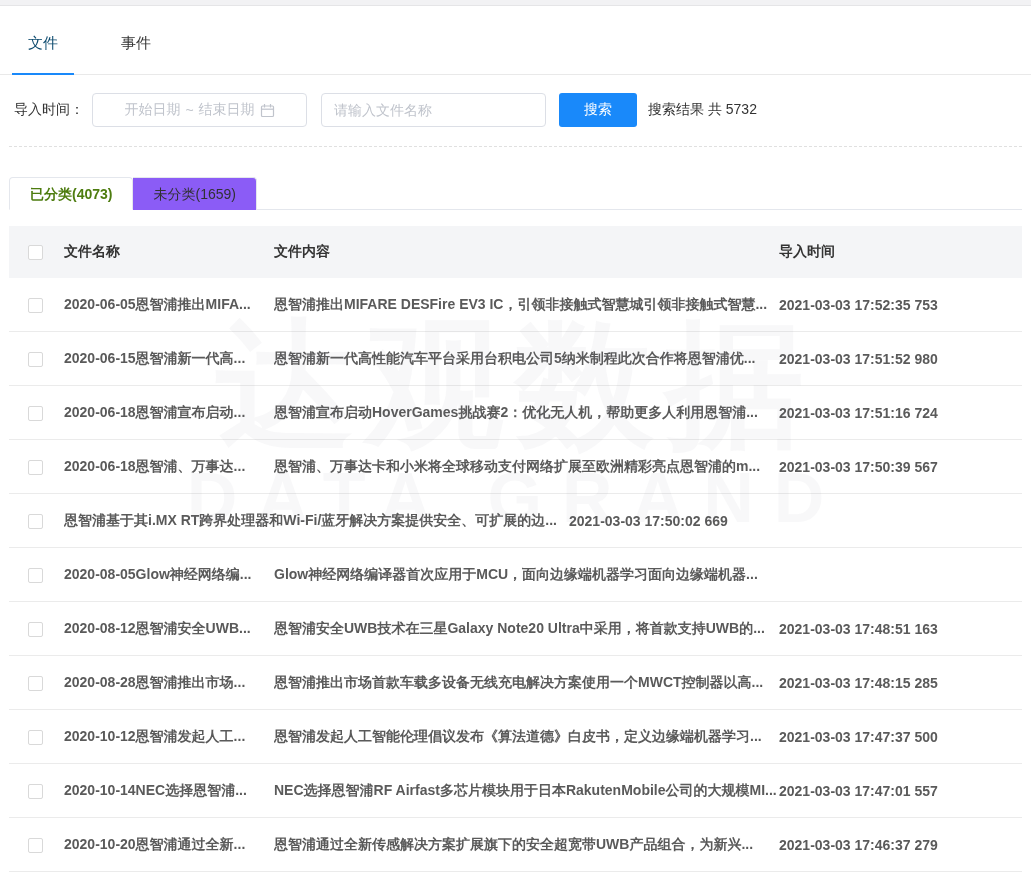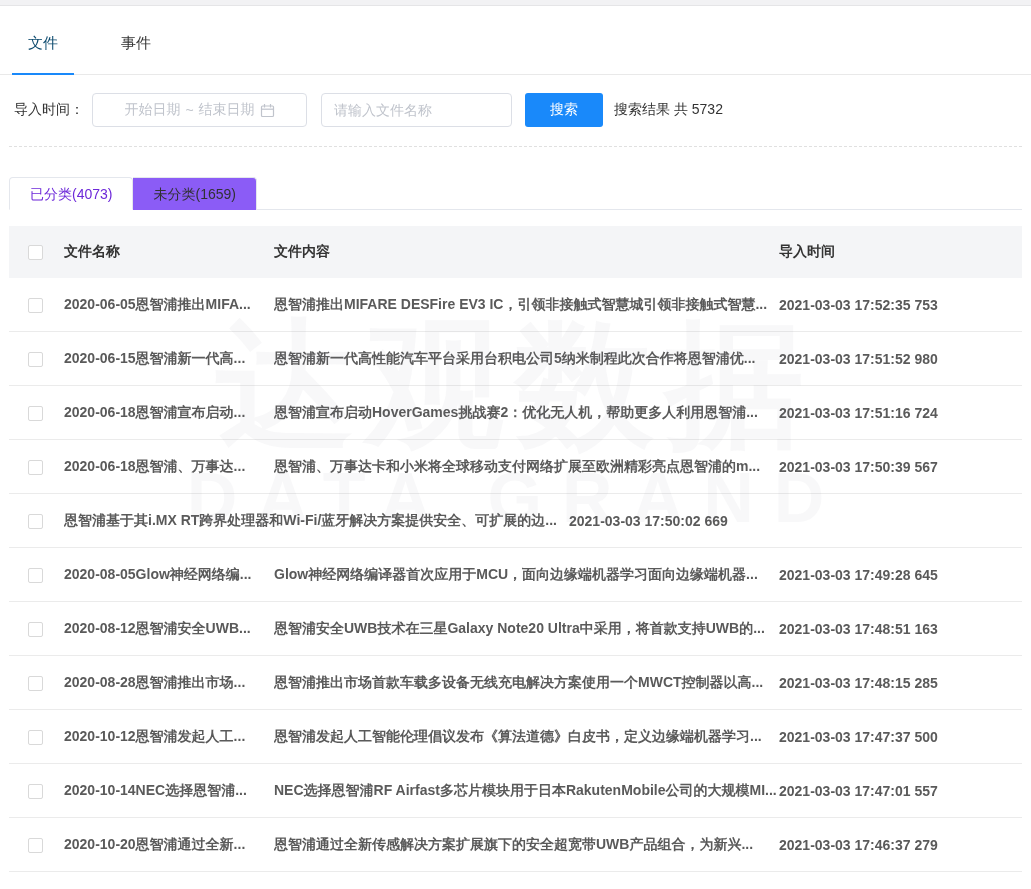--- a/index.html
+++ b/index.html
@@ -14,31 +14,31 @@
   .main-tab { position:relative; padding:0 16px 21px; margin-right:31px; font-size:15px; color:#333; cursor:pointer; }
   .main-tab.active { color:#0c4a6e; }
   .main-tab.active::after { content:""; position:absolute; left:0; right:0; bottom:-1px; height:2px; background:#1989fa; }
 
   
   .search-row { display:flex; align-items:center; padding:18px 14px 19px; }
   .search-label { font-size:14px; color:#333; margin-right:8px; white-space:nowrap; }
   .date-range { width:215px; height:34px; border:1px solid #dcdfe6; border-radius:4px; display:flex; align-items:center; justify-content:center; gap:5px; background:#fff; cursor:pointer; }
   .ph { color:#c0c4cc; font-size:14px; }
   .cal-icon { display:flex; align-items:center; }
-  .name-input { width:191px; height:34px; border:1px solid #dcdfe6; border-radius:4px; margin-left:14px; padding:0 12px; font-size:14px; color:#333; outline:none; }
+  .name-input { width:225px; height:34px; border:1px solid #dcdfe6; border-radius:4px; margin-left:14px; padding:0 12px; font-size:14px; color:#333; outline:none; }
   .name-input::placeholder { color:#c0c4cc; }
   .search-btn { width:78px; height:34px; margin-left:13px; background:#1989fa; color:#fff; border:none; border-radius:3px; font-size:14px; cursor:pointer; }
   .result { margin-left:11px; font-size:14px; color:#333; }
 
   .dashed { border-top:1px dashed #e0e0e0; margin:0 9px; }
 
   
   .cat-tabs { display:flex; margin:30px 9px 0; border-bottom:1px solid #e4e7ed; }
   .cat-tab { height:33px; line-height:32px; padding:0 20px; font-size:14px; cursor:pointer; margin-bottom:-1px; }
-  .cat-tab.active { background:#fff; color:#6d28d9; font-weight:400; border:1px solid #e4e7ed; border-bottom:1px solid #fff; border-radius:4px 4px 0 0; }
+  .cat-tab.active { background:#fff; color:#4d7c0f; font-weight:700; border:1px solid #e4e7ed; border-bottom:1px solid #fff; border-radius:4px 4px 0 0; }
   .cat-tab.inactive { background:#8b5cf6; color:#303133; border:1px solid #e4e7ed; border-left:none; border-bottom:none; border-radius:0 4px 0 0; }
 
   
   .table { margin:16px 9px 0; width:1013px; position:relative; z-index:1; }
   .thead { display:flex; align-items:center; height:52px; background:#f4f5f7; font-size:14px; font-weight:700; color:#333; }
   .trow { display:flex; align-items:center; height:54px; border-bottom:1px solid #ebebeb; font-size:14px; color:#5a5a5a; background:transparent;font-weight:bold; }
   .cell { overflow:hidden; }
   .c-check { width:55px; padding-left:19px; flex:none; overflow:visible; }
   .c-name { width:210px; flex:none; white-space:nowrap; }
   .c-content { width:505px; flex:none; white-space:nowrap; }
@@ -146,21 +146,20 @@
     <div class="cell c-content">恩智浦基于其i.MX RT跨界处理器和Wi-Fi/蓝牙解决方案提供安全、可扩展的边...</div>
     <div class="cell c-time">2021-03-03 17:50:02 669</div>
   </div>
 
   <div class="trow">
     <div class="cell c-check">
       <span class="checkbox"></span>
     </div>
     <div class="cell c-name">2020-08-05Glow神经网络编...</div>
     <div class="cell c-content">Glow神经网络编译器首次应用于MCU，面向边缘端机器学习面向边缘端机器...</div>
-    <div class="cell c-time">2021-03-03 17:49:28 645</div>
   </div>
 
   <div class="trow">
     <div class="cell c-check">
       <span class="checkbox"></span>
     </div>
     <div class="cell c-name">2020-08-12恩智浦安全UWB...</div>
     <div class="cell c-content">恩智浦安全UWB技术在三星Galaxy Note20 Ultra中采用，将首款支持UWB的...</div>
     <div class="cell c-time">2021-03-03 17:48:51 163</div>
   </div>

